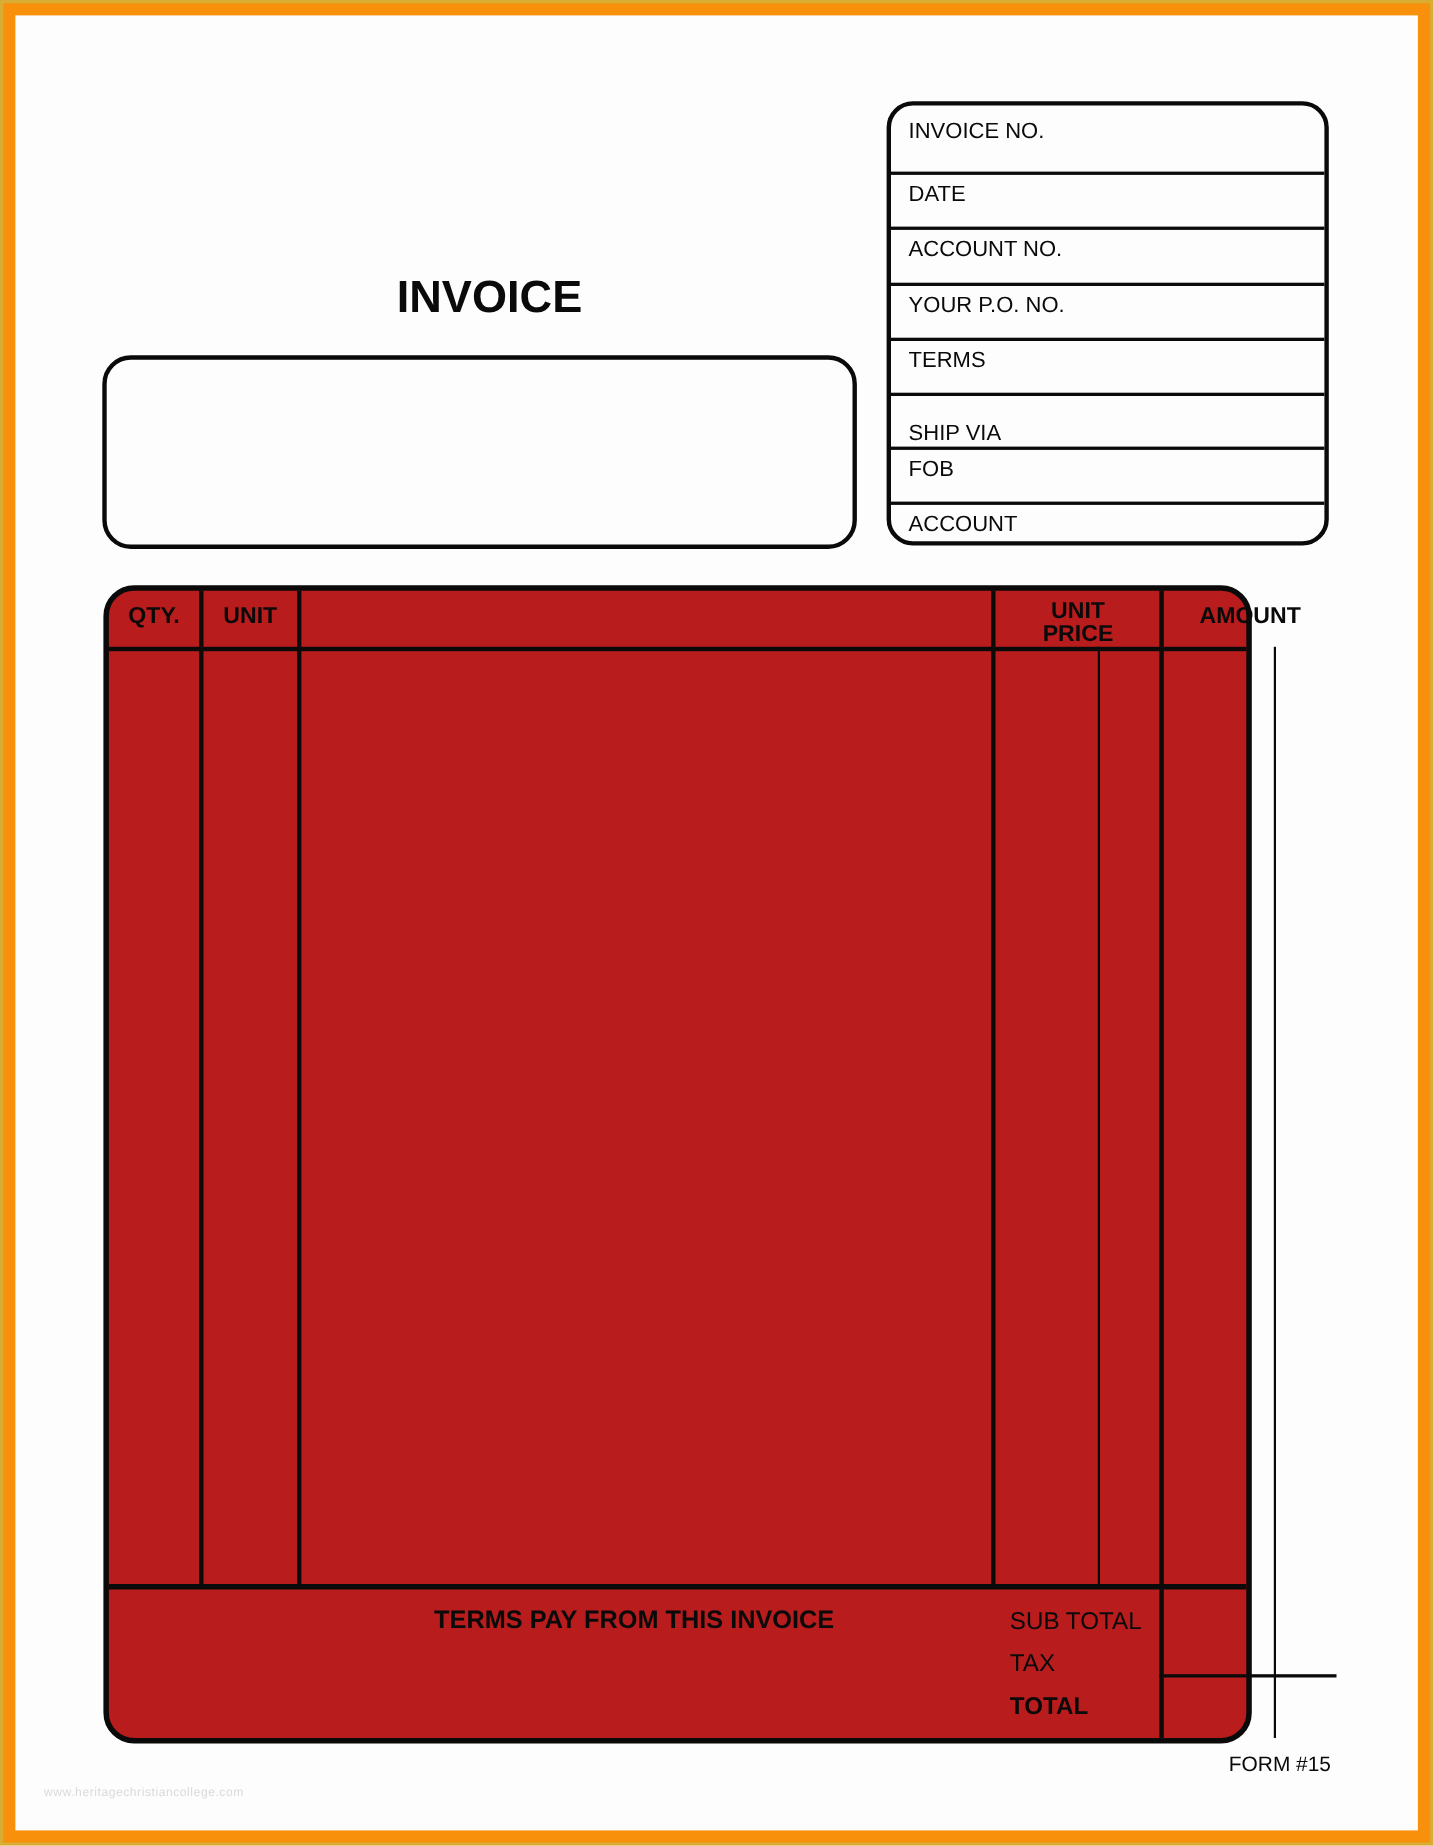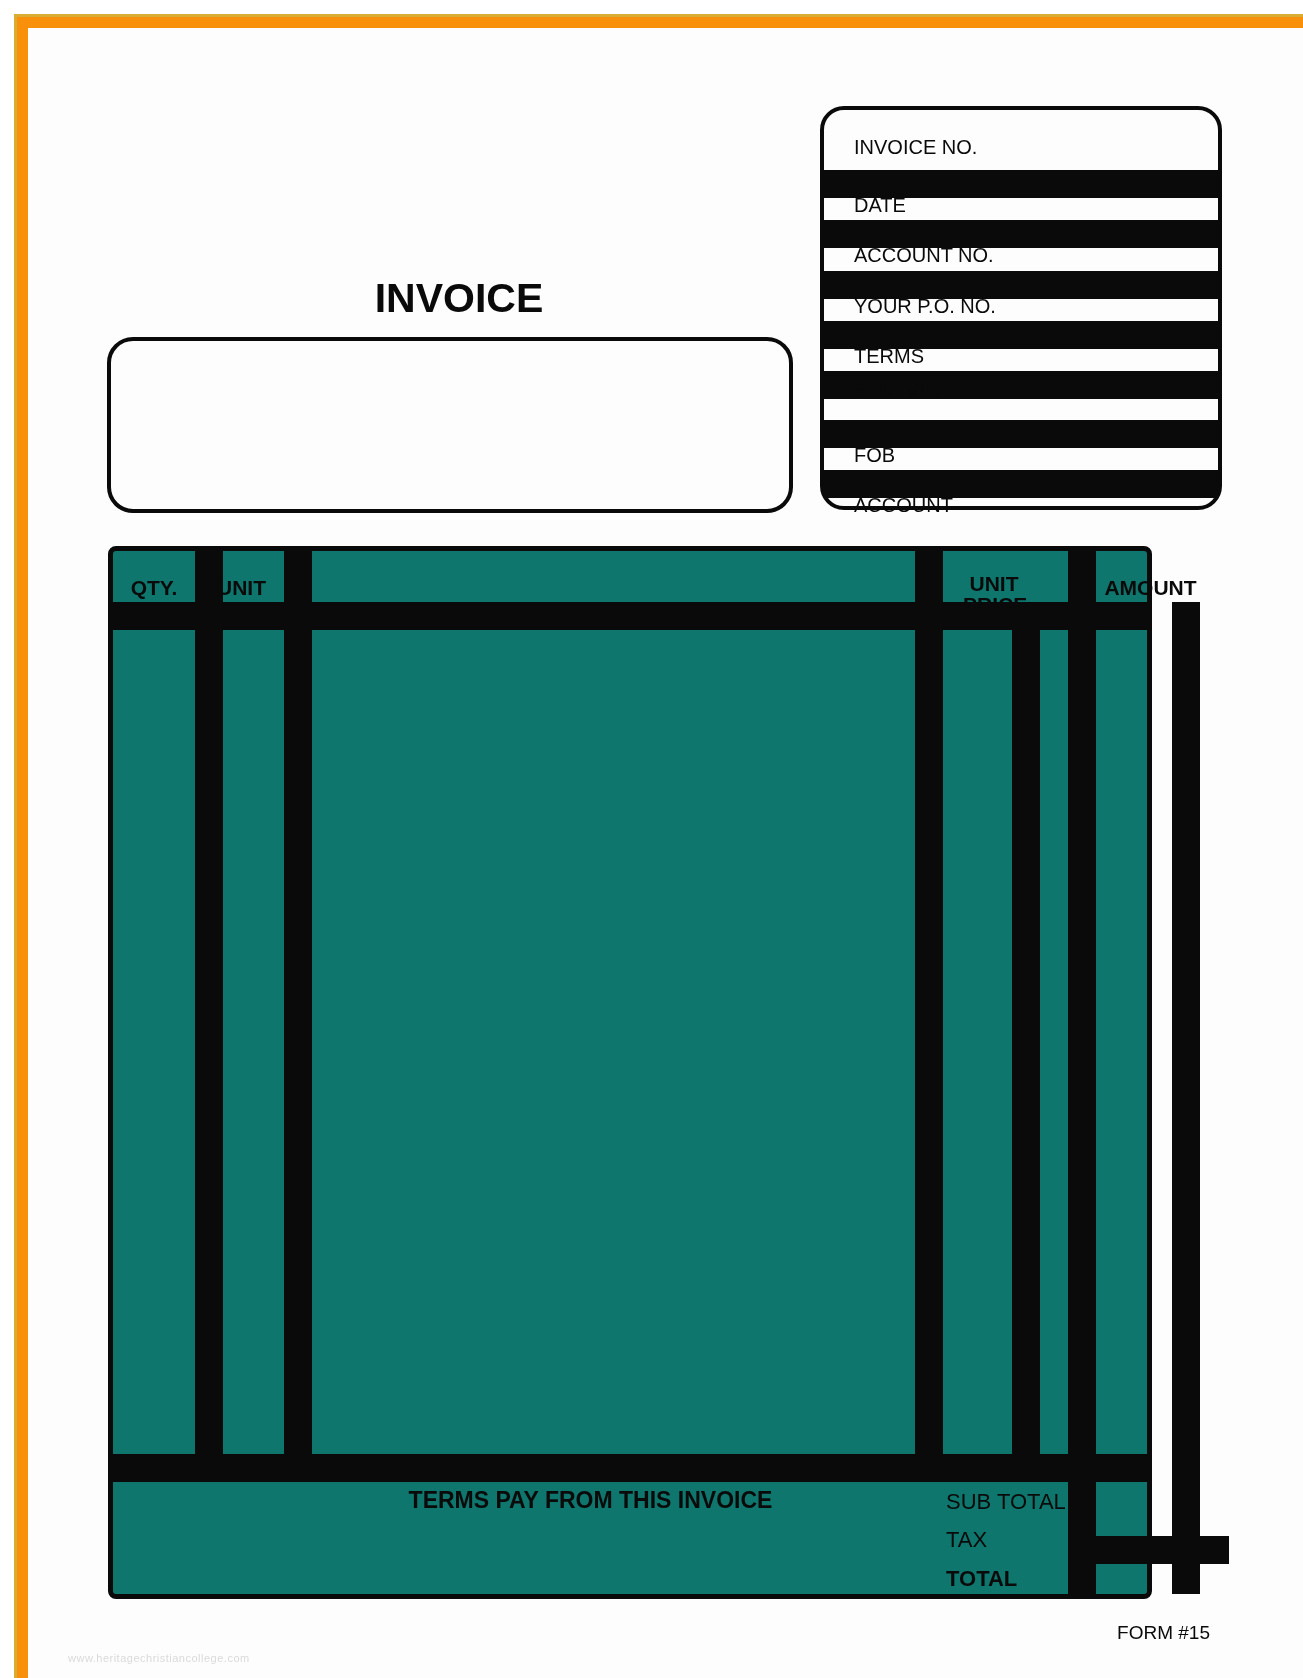--- a/index.html
+++ b/index.html
@@ -1,15 +1,15 @@
 <!DOCTYPE html>
 <html><head>
 <meta charset="utf-8">
 <style>
-  * { margin: 0; padding: 14px; box-sizing: border-box; }
+  * { margin: 0; padding: 0; box-sizing: border-box; }
   html, body { width: 1303px; height: 1678px; }
   body {
     font-family: "Liberation Sans", sans-serif;
     background: #ffffff;
     position: relative;
     overflow: hidden;
   }
   
   .frame-gold {
     position: absolute; inset: 0;
@@ -52,22 +52,22 @@
     background: #0a0a0a;
   }
   .info-label {
     position: absolute; left: 16px;
     font-size: 20px; color: #0a0a0a; white-space: nowrap;
   }
 
   
   .items-table {
     left: 94px; top: 532px; width: 1044px; height: 1053px;
-    border: 5px solid #0a0a0a; border-radius: 8px;
-    background: #0f766e;
+    border: 5px solid #0a0a0a; border-radius: 28px;
+    background: #b91c1c;
   }
   .items-table .vline, .items-table .hline { position: absolute; background: #0a0a0a; }
   
   .v-qty        { left: 82px;  top: 0; width: 4px; height: 903px; }
   .v-unit       { left: 171px; top: 0; width: 4px; height: 903px; }
   .v-desc       { left: 802px; top: 0; width: 4px; height: 903px; }
   .v-amt        { left: 955px; top: 0; width: 4px; height: 100%; }
   
   .v-up-cents   { left: 899px;  top: 51px; width: 2px; height: 852px; }
   .v-amt-cents  { left: 1059px; top: 51px; width: 2px; height: 992px; }
@@ -129,21 +129,21 @@
   <div class="info-divider" style="top:211px"></div>
   <div class="info-divider" style="top:261px"></div>
   <div class="info-divider" style="top:310px"></div>
   <div class="info-divider" style="top:360px"></div>
 
   <div class="info-label" style="top:12px">INVOICE NO.</div>
   <div class="info-label" style="top:70px">DATE</div>
   <div class="info-label" style="top:120px">ACCOUNT NO.</div>
   <div class="info-label" style="top:171px">YOUR P.O. NO.</div>
   <div class="info-label" style="top:221px">TERMS</div>
-  <div class="info-label" style="top:255px">SHIP VIA</div>
+  <div class="info-label" style="top:287px">SHIP VIA</div>
   <div class="info-label" style="top:320px">FOB</div>
   <div class="info-label" style="top:370px">ACCOUNT</div>
 
   <div class="cell-hotspot" style="left:140px;top:0;width:254px;height:60px"></div>
   <div class="cell-hotspot" style="left:75px;top:63px;width:319px;height:47px"></div>
   <div class="cell-hotspot" style="left:160px;top:113px;width:234px;height:48px"></div>
   <div class="cell-hotspot" style="left:175px;top:164px;width:219px;height:47px"></div>
   <div class="cell-hotspot" style="left:100px;top:214px;width:294px;height:47px"></div>
   <div class="cell-hotspot" style="left:115px;top:264px;width:279px;height:46px"></div>
   <div class="cell-hotspot" style="left:70px;top:313px;width:324px;height:47px"></div>

